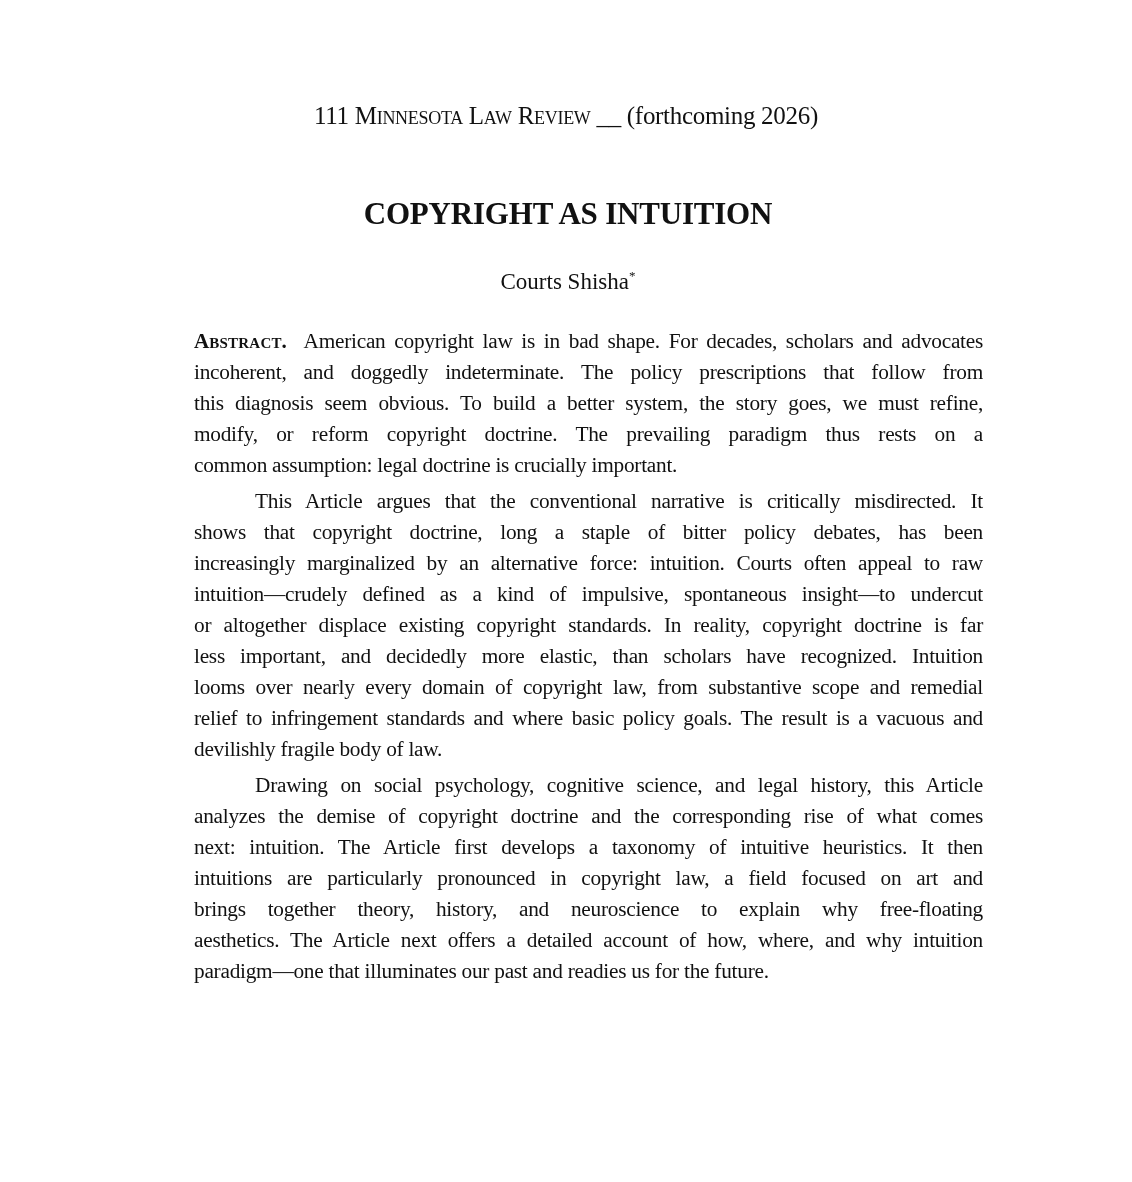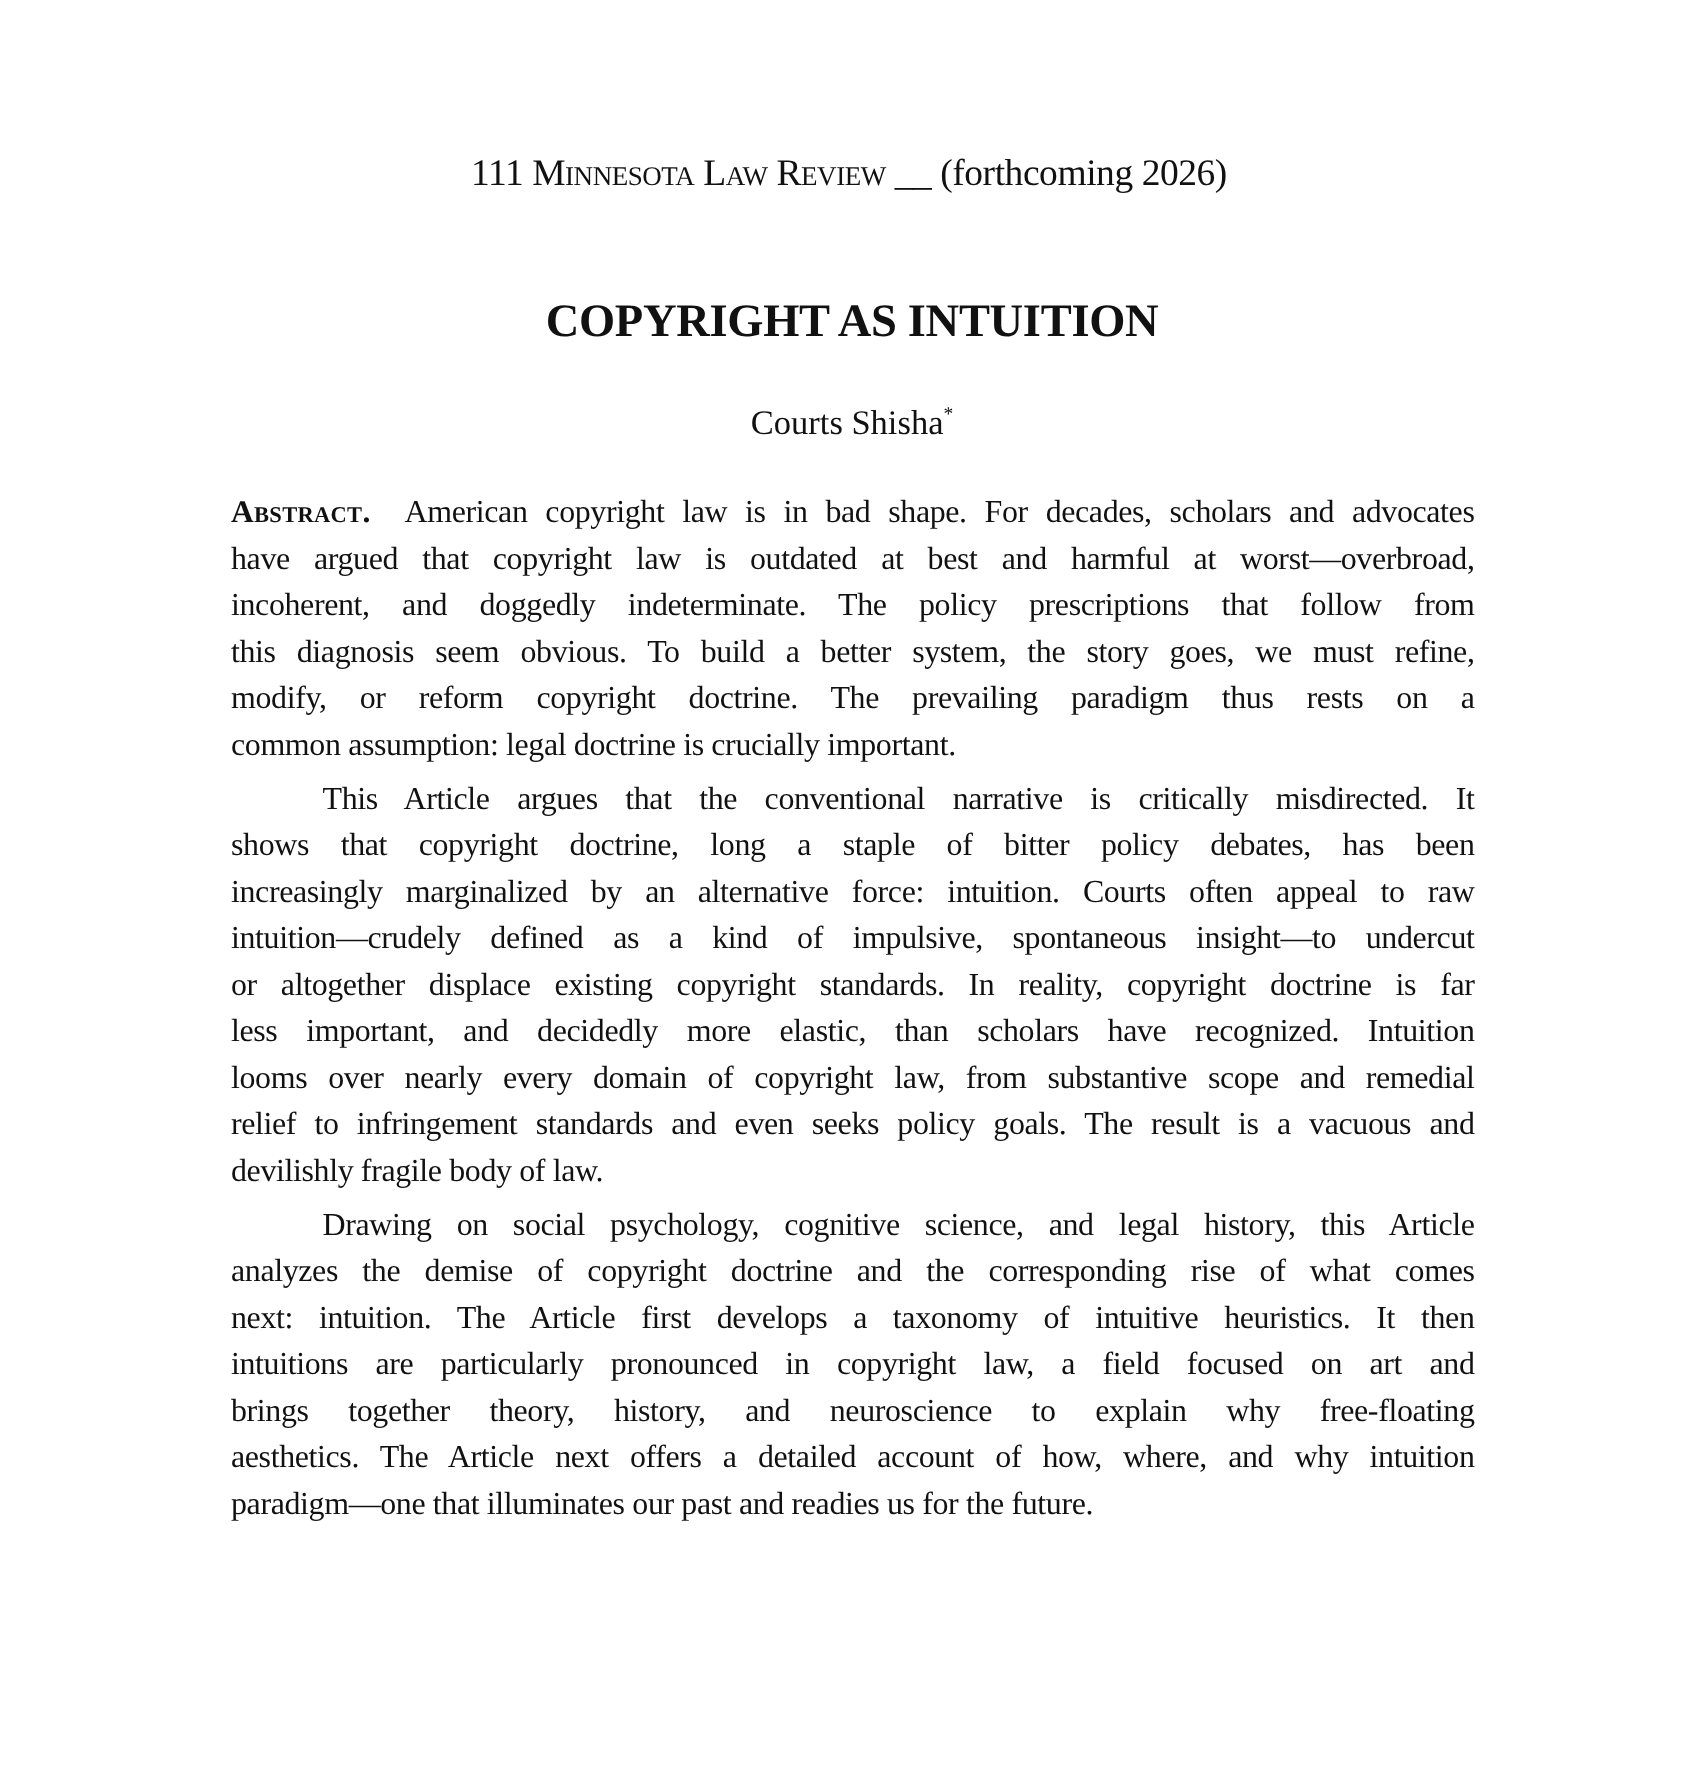--- a/index.html
+++ b/index.html
@@ -21,21 +21,21 @@
     position: absolute; top: 268px; left: 0; width: 1136px;
     text-align: center; font-size: 23px;
   }
   .author sup { font-size: 13px; vertical-align: 9px; }
   .body {
     position: absolute; left: 154px; width: 829px; top: 326px;
     font-size: 21.3px; letter-spacing: -0.25px;
   }
   .line {
     display: block; height: 31px; line-height: 31px;
-    text-align: justify; text-align-last: justify; white-space: nowrap;
+    text-align: justify; text-align-last: justify; white-space: nowrap; margin-left: 40px;
   }
   .line.last { text-align-last: left; }
   .line.indent { padding-left: 61px; }
   .para { margin-bottom: 5px; }
   .label { font-variant: small-caps; font-weight: bold; font-size: 21px; letter-spacing: 0.2px; }
 </style>
 </head>
 <body>
 
 <div class="journal">
@@ -47,35 +47,34 @@
 
 <div class="title">COPYRIGHT AS INTUITION</div>
 
 <div class="author">
   <span>Courts Shisha</span><sup>*</sup>
 </div>
 
 <div class="body">
   <div class="para">
     <span class="line"><span class="label">Abstract.</span>&nbsp; <span>American copyright law is in bad shape. For decades, scholars and advocates</span></span>
-    <span class="line">have argued that copyright law is outdated at best and harmful at worst—overbroad,</span>
     <span class="line">incoherent, and doggedly indeterminate. The policy prescriptions that follow from</span>
     <span class="line">this diagnosis seem obvious. To build a better system, the story goes, we must refine,</span>
     <span class="line">modify, or reform copyright doctrine. The prevailing paradigm thus rests on a</span>
     <span class="line last">common assumption: legal doctrine is crucially important.</span>
   </div>
   <div class="para">
     <span class="line indent">This Article argues that the conventional narrative is critically misdirected. It</span>
     <span class="line">shows that copyright doctrine, long a staple of bitter policy debates, has been</span>
     <span class="line">increasingly marginalized by an alternative force: intuition. Courts often appeal to raw</span>
     <span class="line">intuition—crudely defined as a kind of impulsive, spontaneous insight—to undercut</span>
     <span class="line">or altogether displace existing copyright standards. In reality, copyright doctrine is far</span>
     <span class="line">less important, and decidedly more elastic, than scholars have recognized. Intuition</span>
     <span class="line">looms over nearly every domain of copyright law, from substantive scope and remedial</span>
-    <span class="line">relief to infringement standards and even seeks policy goals. The result is a vacuous and</span>
+    <span class="line">relief to infringement standards and where basic policy goals. The result is a vacuous and</span>
     <span class="line last">devilishly fragile body of law.</span>
   </div>
   <div class="para">
     <span class="line indent">Drawing on social psychology, cognitive science, and legal history, this Article</span>
     <span class="line">analyzes the demise of copyright doctrine and the corresponding rise of what comes</span>
     <span class="line">next: intuition. The Article first develops a taxonomy of intuitive heuristics. It then</span>
     <span class="line">intuitions are particularly pronounced in copyright law, a field focused on art and</span>
     <span class="line">brings together theory, history, and neuroscience to explain why free-floating</span>
     <span class="line">aesthetics. The Article next offers a detailed account of how, where, and why intuition</span>
     <span class="line last">paradigm—one that illuminates our past and readies us for the future.</span>

